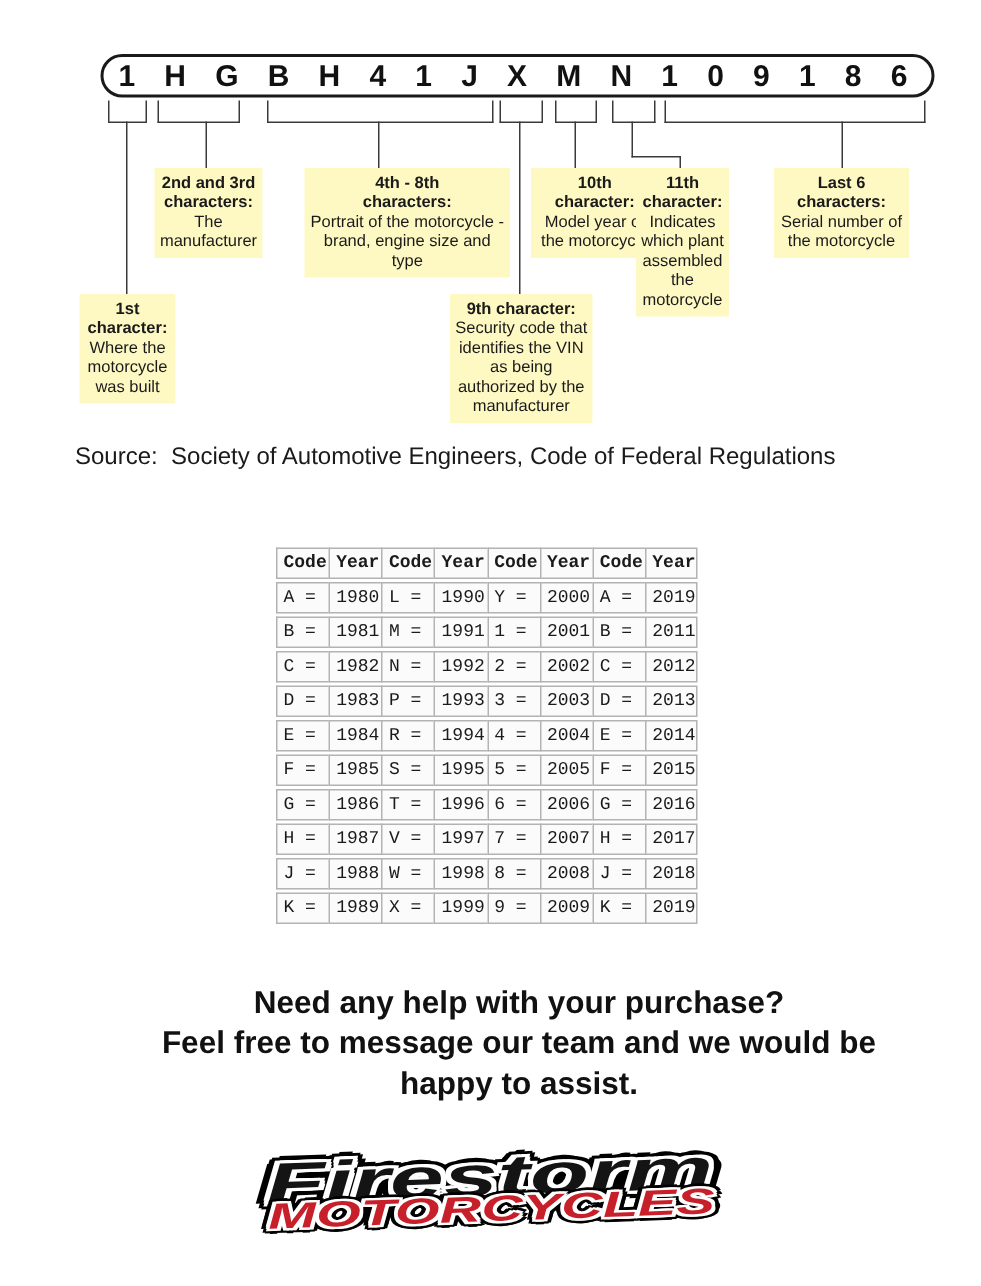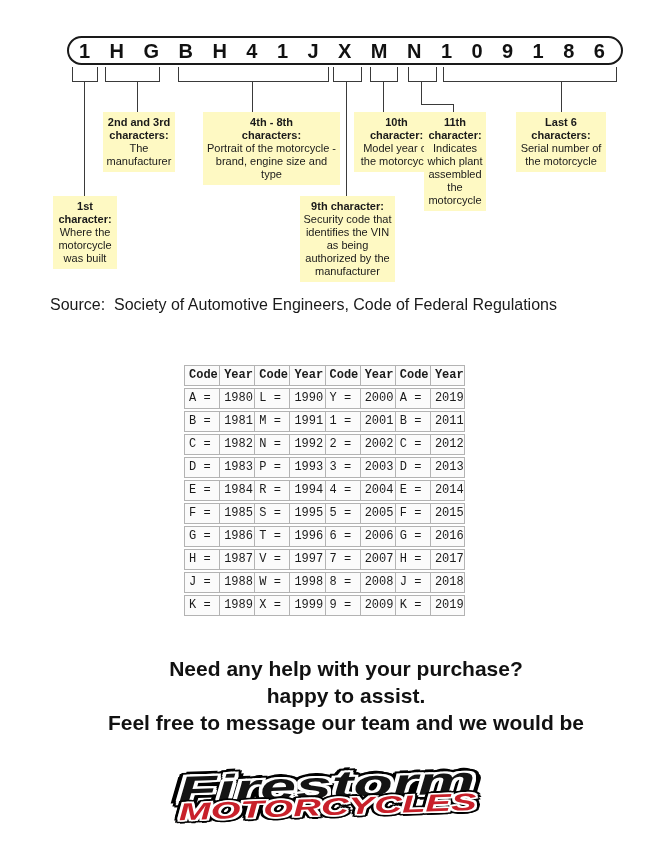--- a/index.html
+++ b/index.html
@@ -374,22 +374,22 @@
           <td class="code">9 =</td>
           <td class="year">2009</td>
           <td class="code">K =</td>
           <td class="year">2019</td>
         </tr>
       </tbody>
   </table>
 
   <div class="help-message">
     <div>Need any help with your purchase?</div>
+    <div>Feel free to message our team and we would be</div>
     <div>happy to assist.</div>
-    <div>Feel free to message our team and we would be</div>
   </div>
 
   <div class="logo">
     <div>
       <span class="logo-brand">Firestorm</span>
     </div>
     <div class="logo-subtitle-row">
       <span class="logo-subtitle" style="color: rgb(200, 32, 42);">MOTORCYCLES</span>
     </div>
   </div>

